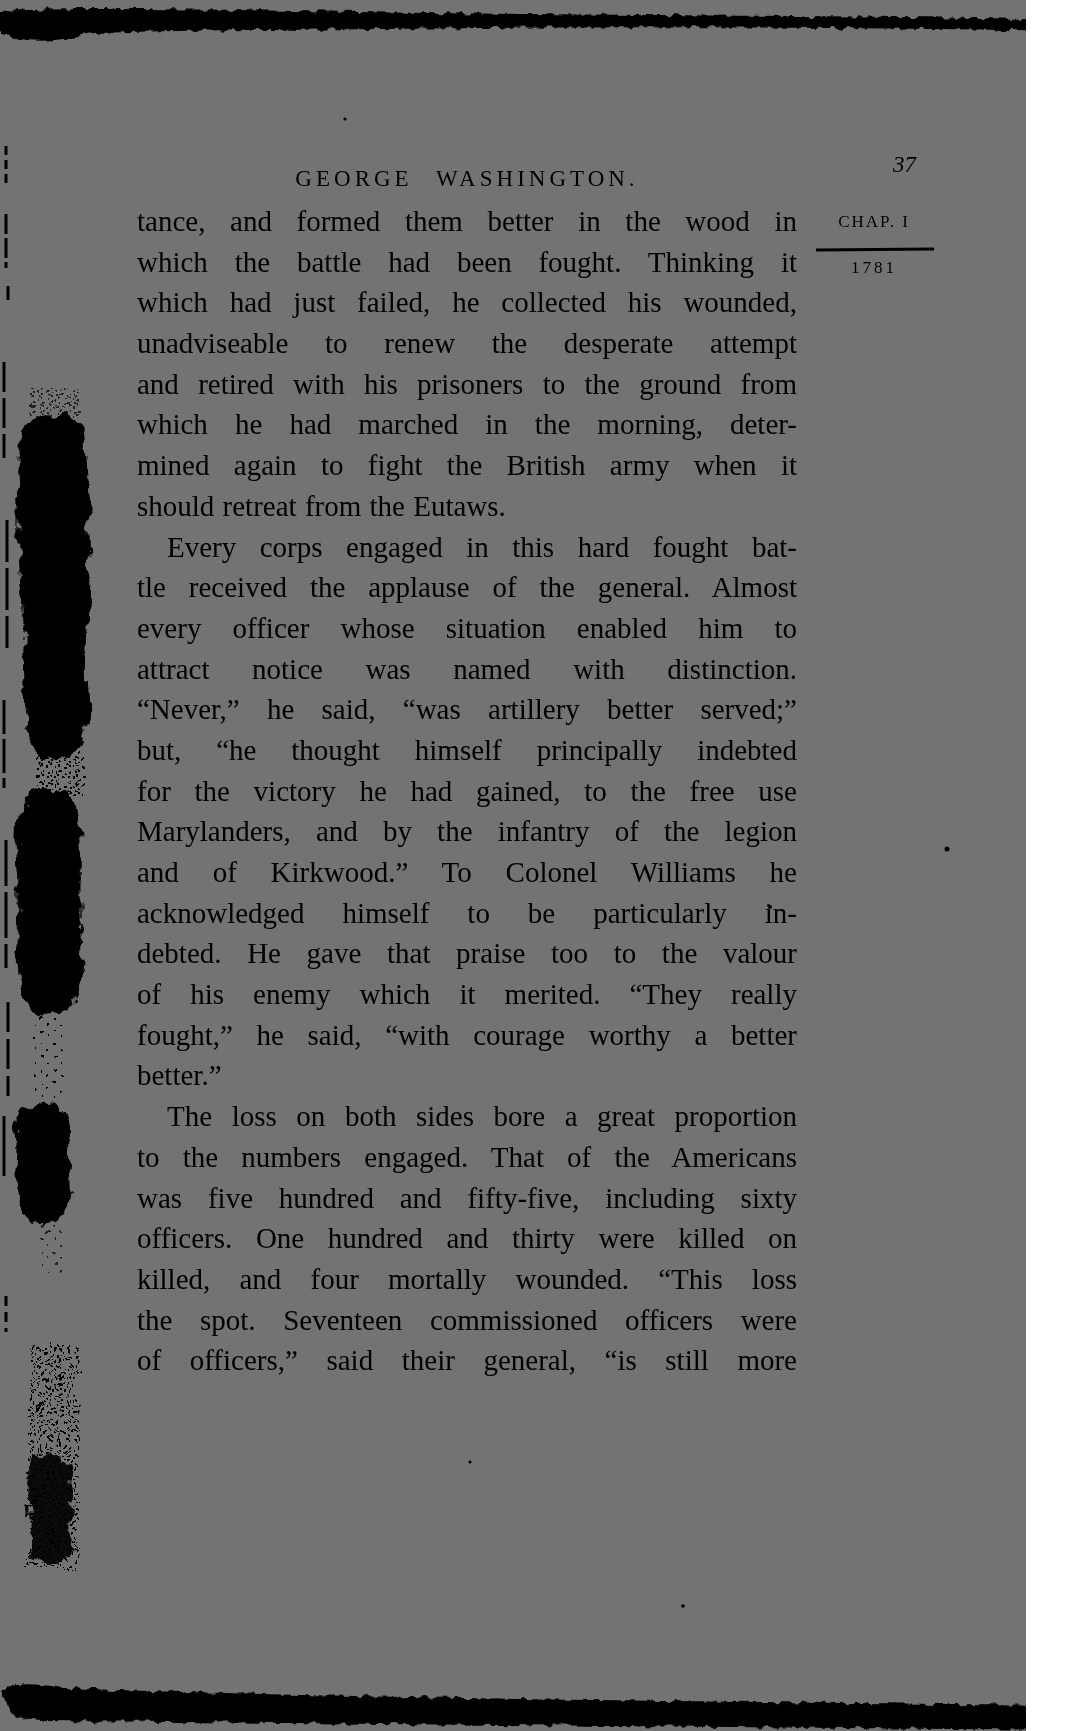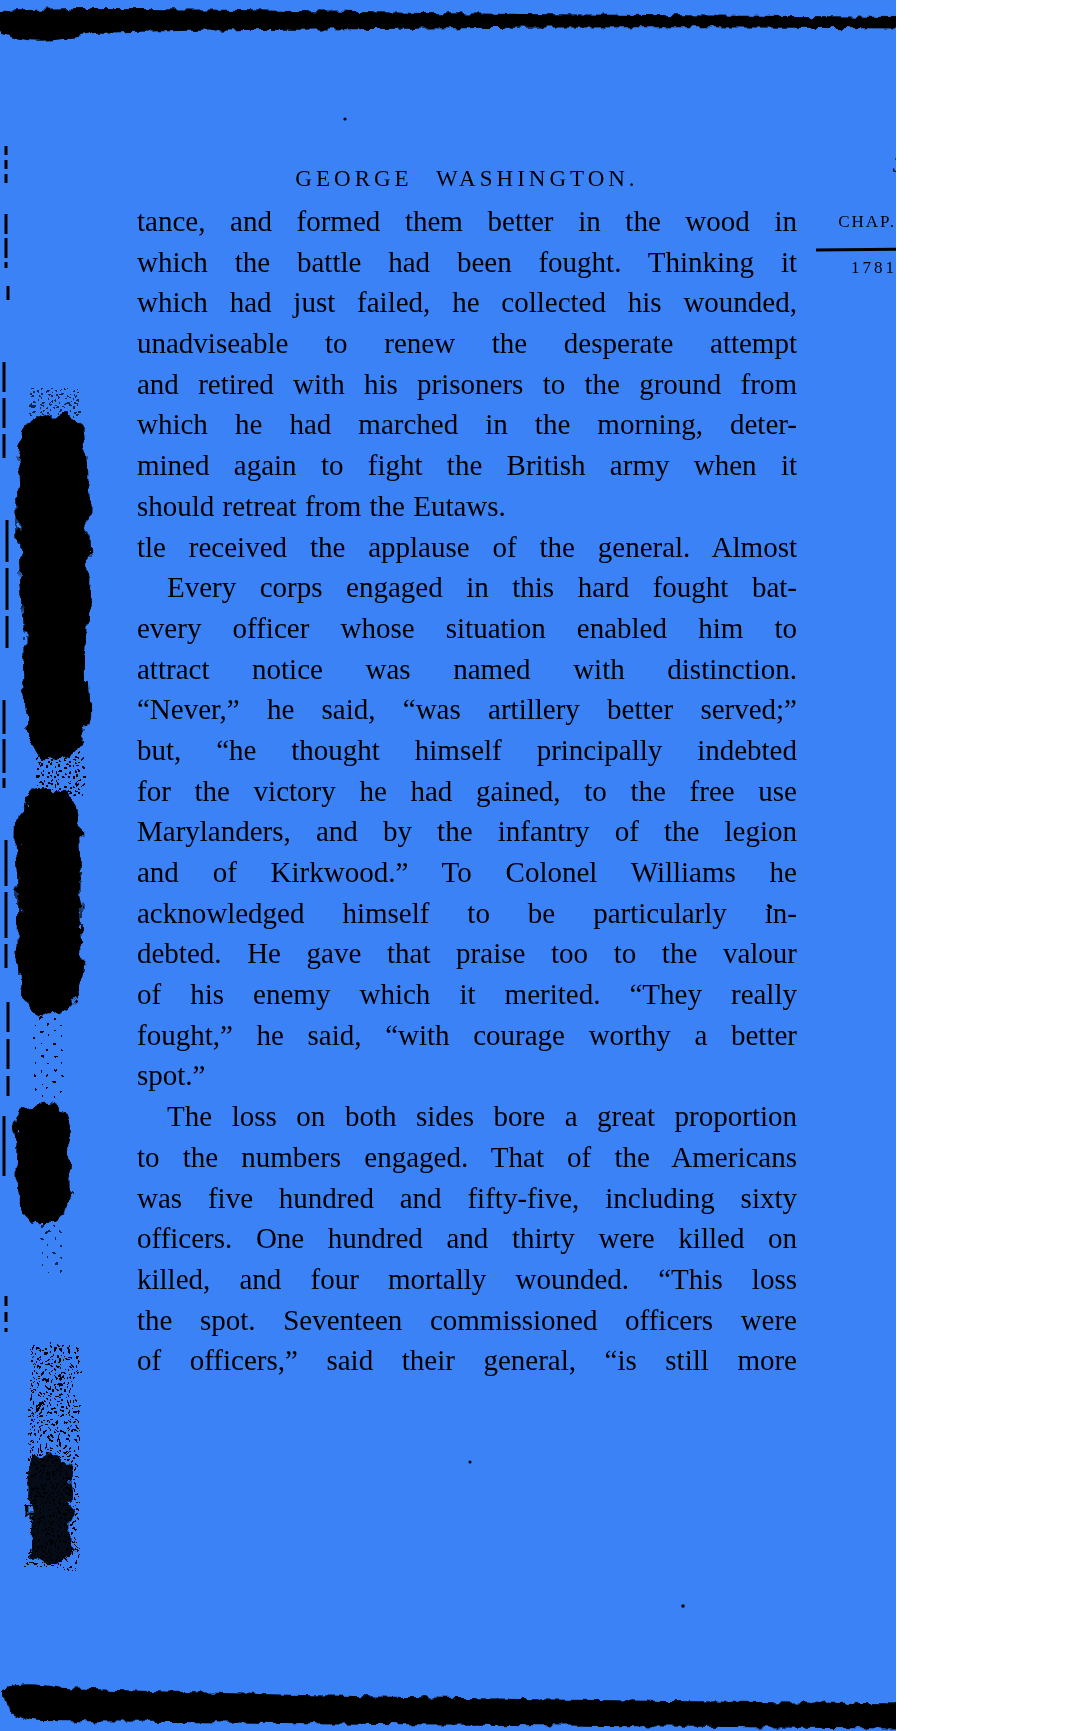--- a/index.html
+++ b/index.html
@@ -2,23 +2,23 @@
 <html><head>
 <meta charset="utf-8">
 <style>
   html, body {
     margin: 0;
     padding: 0;
     background: #ffffff;
   }
   .page {
     position: relative;
-    width: 896px;
+    width: 1026px;
     height: 1731px;
-    background: #3b82f6;
+    background: #737373;
     overflow: hidden;
     font-family: "Liberation Serif", serif;
     color: #000000;
   }
   .artifact-layer {
     position: absolute;
     left: 0; top: 0;
     width: 1068px; height: 1731px;
     z-index: 1;
     pointer-events: none;
@@ -167,34 +167,34 @@
 
   <div class="body-text">
       <div class="line">tance, and formed them better in the wood in</div>
       <div class="line">which the battle had been fought.  Thinking it</div>
       <div class="line">which had just failed, he collected his wounded,</div>
       <div class="line">unadviseable to renew the desperate attempt</div>
       <div class="line">and retired with his prisoners to the ground from</div>
       <div class="line">which he had marched in the morning, deter-</div>
       <div class="line">mined again to fight the British army when it</div>
       <div class="line last">should retreat from the Eutaws.</div>
+      <div class="line indent">Every corps engaged in this hard fought bat-</div>
       <div class="line">tle received the applause of the general.  Almost</div>
-      <div class="line indent">Every corps engaged in this hard fought bat-</div>
       <div class="line">every officer whose situation enabled him to</div>
       <div class="line">attract notice was named with distinction.</div>
       <div class="line">“Never,” he said, “was artillery better served;”</div>
       <div class="line">but, “he thought himself principally indebted</div>
       <div class="line">for the victory he had gained, to the free use</div>
       <div class="line">Marylanders, and by the infantry of the legion</div>
       <div class="line">and of Kirkwood.”  To Colonel Williams he</div>
       <div class="line">acknowledged himself to be particularly in-</div>
       <div class="line">debted.  He gave that praise too to the valour</div>
       <div class="line">of his enemy which it merited.  “They really</div>
       <div class="line">fought,” he said, “with courage worthy a better</div>
-      <div class="line last">spot.”</div>
+      <div class="line last">better.”</div>
       <div class="line indent">The loss on both sides bore a great proportion</div>
       <div class="line">to the numbers engaged.  That of the Americans</div>
       <div class="line">was five hundred and fifty-five, including sixty</div>
       <div class="line">officers.  One hundred and thirty were killed on</div>
       <div class="line">killed, and four mortally wounded.  “This loss</div>
       <div class="line">the spot.  Seventeen commissioned officers were</div>
       <div class="line">of officers,” said their general, “is still more</div>
     </div>
 
 </div>

